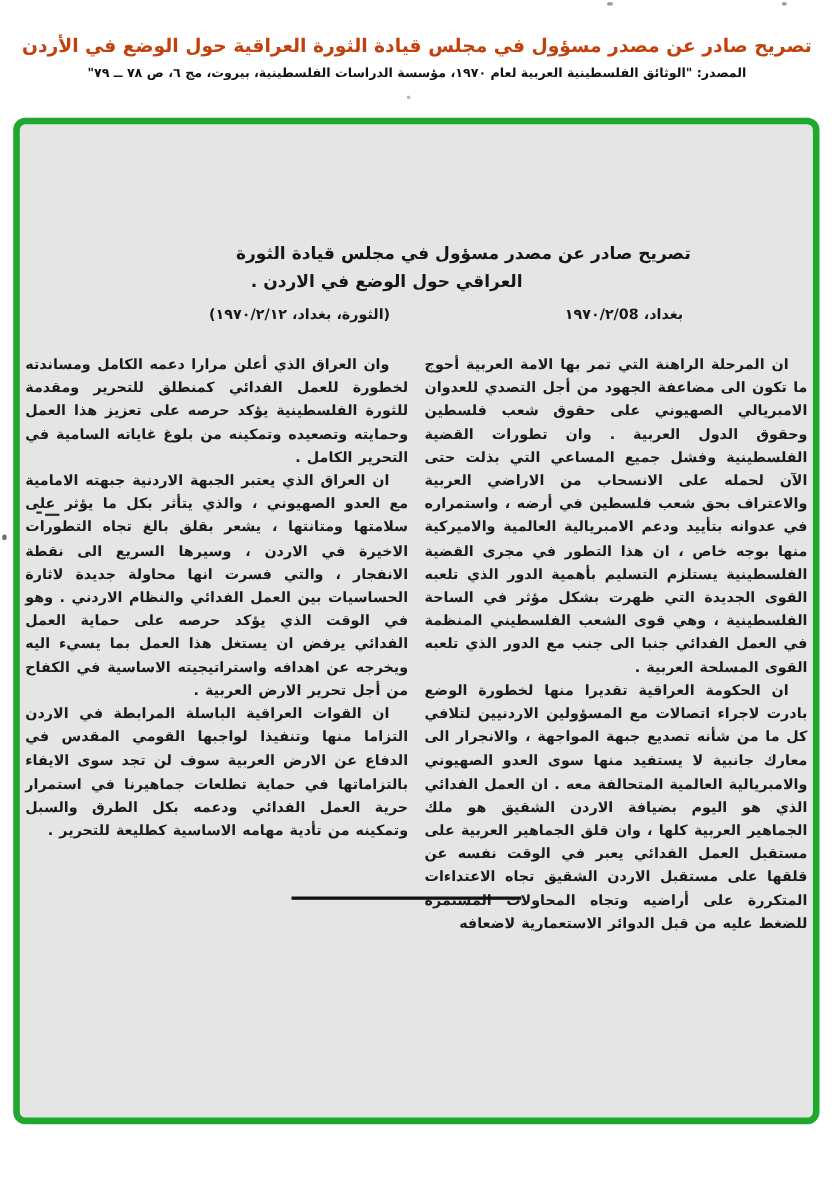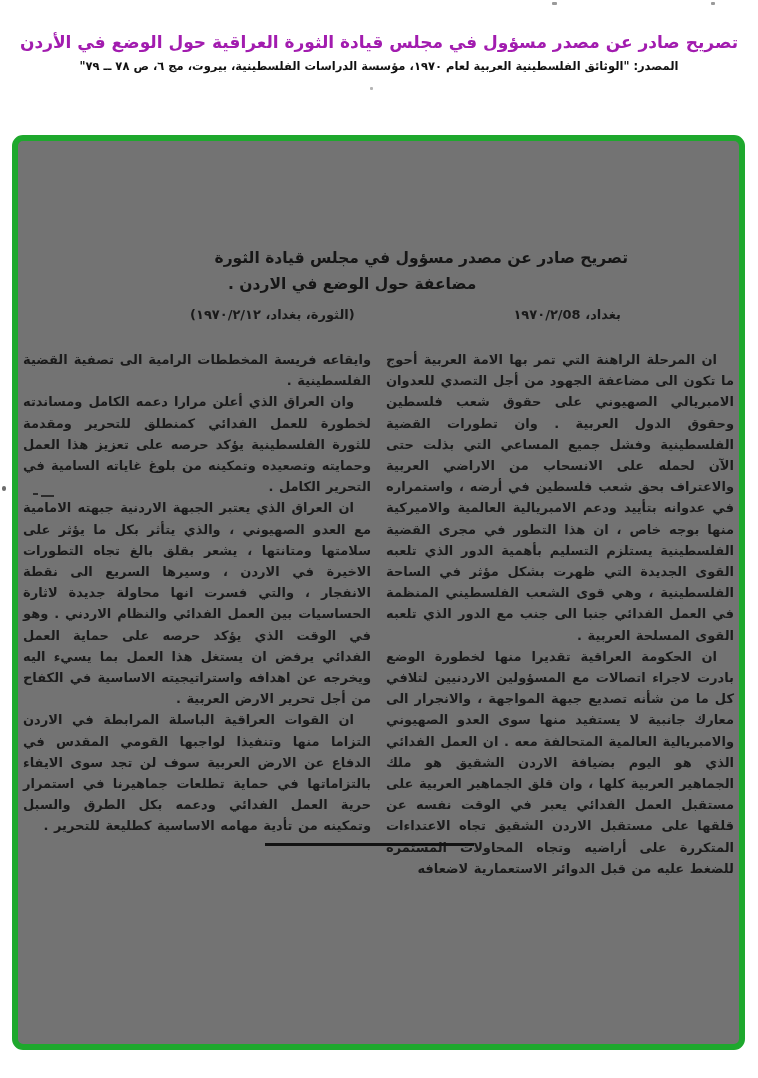--- a/index.html
+++ b/index.html
@@ -10,33 +10,33 @@
     font-family:"DejaVu Sans", sans-serif;
     color:#000;
     overflow:hidden;
   }
   
   .outer-header{
     position:absolute;top:30px;left:0;width:758px;
     text-align:center;direction:rtl;
   }
   .outer-title{
-    font-size:17px;font-weight:bold;color:#a21caf;
+    font-size:17px;font-weight:bold;color:#c2410c;
     letter-spacing:0;line-height:24px;margin:0 18px;
   }
   .outer-source{
     margin-top:5px;
     font-size:11.5px;font-weight:bold;color:#111;
   }
   
   .scan-frame{
     position:absolute;left:12px;top:107px;
     width:733px;height:915px;
     border:6px solid #1ea82d;border-radius:11px;
-    background:#737373;box-sizing:border-box;margin-top:28px;
+    background:#e5e5e5;box-sizing:border-box;
   }
   .scan-inner{position:absolute;inset:0;}
   
   .doc-title{
     position:absolute;top:104px;left:210px;width:400px;
     direction:rtl;text-align:left;
     font-size:15.5px;font-weight:bold;color:#161616;
     line-height:26px;
   }
   .doc-title .line{white-space:nowrap;}
@@ -90,35 +90,34 @@
   <div class="speck speck1"></div>
   <div class="speck speck2"></div>
   <div class="speck speck3"></div>
   <div class="side-dot"></div>
 
   <div class="scan-frame">
     <div class="scan-inner">
 
       <div class="doc-title">
         <div class="line">تصريح صادر عن مصدر مسؤول في مجلس قيادة الثورة</div>
-        <div class="line">مضاعفة حول الوضع في الاردن .</div>
+        <div class="line">العراقي حول الوضع في الاردن .</div>
       </div>
 
       <div class="dateline">
         <span>بغداد، ١٩٧٠/٢/08</span>
         <span>(الثورة، بغداد، ١٩٧٠/٢/١٢)</span>
       </div>
 
       <div class="columns">
         <div class="col">
           <p>ان المرحلة الراهنة التي تمر بها الامة العربية أحوج ما تكون الى مضاعفة الجهود من أجل التصدي للعدوان الامبريالي الصهيوني على حقوق شعب فلسطين وحقوق الدول العربية . وان تطورات القضية الفلسطينية وفشل جميع المساعي التي بذلت حتى الآن لحمله على الانسحاب من الاراضي العربية والاعتراف بحق شعب فلسطين في أرضه ، واستمراره في عدوانه بتأييد ودعم الامبريالية العالمية والاميركية منها بوجه خاص ، ان هذا التطور في مجرى القضية الفلسطينية يستلزم التسليم بأهمية الدور الذي تلعبه القوى الجديدة التي ظهرت بشكل مؤثر في الساحة الفلسطينية ، وهي قوى الشعب الفلسطيني المنظمة في العمل الفدائي جنبا الى جنب مع الدور الذي تلعبه القوى المسلحة العربية .</p>
           <p>ان الحكومة العراقية تقديرا منها لخطورة الوضع بادرت لاجراء اتصالات مع المسؤولين الاردنيين لتلافي كل ما من شأنه تصديع جبهة المواجهة ، والانجرار الى معارك جانبية لا يستفيد منها سوى العدو الصهيوني والامبريالية العالمية المتحالفة معه . ان العمل الفدائي الذي هو اليوم بضيافة الاردن الشقيق هو ملك الجماهير العربية كلها ، وان قلق الجماهير العربية على مستقبل العمل الفدائي يعبر في الوقت نفسه عن قلقها على مستقبل الاردن الشقيق تجاه الاعتداءات المتكررة على أراضيه وتجاه المحاولات المستمرة للضغط عليه من قبل الدوائر الاستعمارية لاضعافه</p>
         </div>
         <div class="col">
-          <p class="cont">وايقاعه فريسة المخططات الرامية الى تصفية القضية الفلسطينية .</p>
           <p>وان العراق الذي أعلن مرارا دعمه الكامل ومساندته لخطورة للعمل الفدائي كمنطلق للتحرير ومقدمة للثورة الفلسطينية يؤكد حرصه على تعزيز هذا العمل وحمايته وتصعيده وتمكينه من بلوغ غاياته السامية في التحرير الكامل .</p>
           <p>ان العراق الذي يعتبر الجبهة الاردنية جبهته الامامية مع العدو الصهيوني ، والذي يتأثر بكل ما يؤثر على سلامتها ومتانتها ، يشعر بقلق بالغ تجاه التطورات الاخيرة في الاردن ، وسيرها السريع الى نقطة الانفجار ، والتي فسرت انها محاولة جديدة لاثارة الحساسيات بين العمل الفدائي والنظام الاردني . وهو في الوقت الذي يؤكد حرصه على حماية العمل الفدائي يرفض ان يستغل هذا العمل بما يسيء اليه ويخرجه عن اهدافه واستراتيجيته الاساسية في الكفاح من أجل تحرير الارض العربية .</p>
           <p>ان القوات العراقية الباسلة المرابطة في الاردن التزاما منها وتنفيذا لواجبها القومي المقدس في الدفاع عن الارض العربية سوف لن تجد سوى الايفاء بالتزاماتها في حماية تطلعات جماهيرنا في استمرار حرية العمل الفدائي ودعمه بكل الطرق والسبل وتمكينه من تأدية مهامه الاساسية كطليعة للتحرير .</p>
         </div>
       </div>
 
       <div class="divider-line"></div>
 
       <div class="artifact art-dash1"></div>
       <div class="artifact art-dash2"></div>

